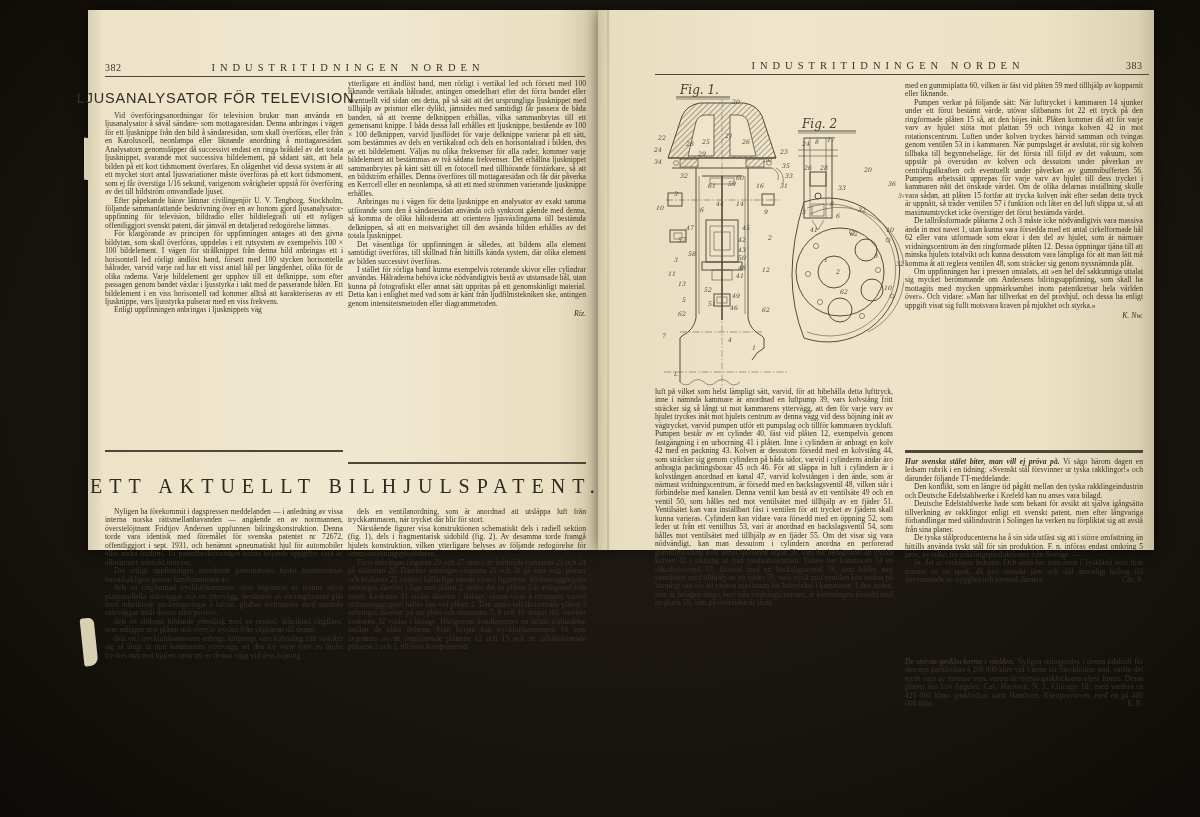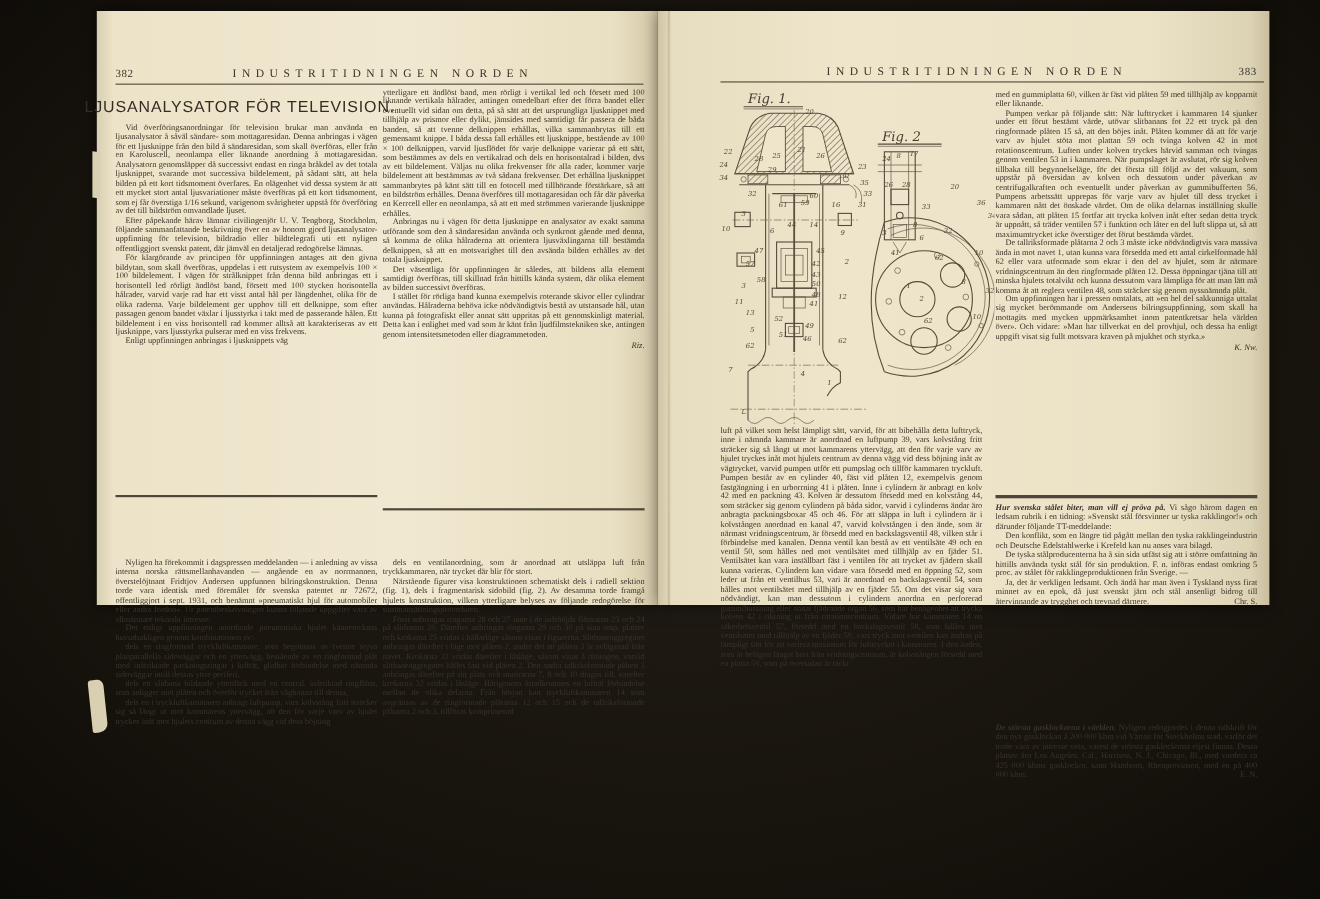--- a/index.html
+++ b/index.html
@@ -59,20 +59,21 @@
 
     <div class="col" style="left:260px;top:70px;height:372px;">
       <p class="ni">ytterligare ett ändlöst band, men rörligt i vertikal led och försett med 100 liknande vertikala hålrader, antingen omedelbart efter det förra bandet eller eventuellt vid sidan om detta, på så sätt att det ursprungliga ljusknippet med tillhjälp av prismor eller dylikt, jämsides med samtidigt får passera de båda banden, så att tvenne delknippen erhållas, vilka sammanbrytas till ett gemensamt knippe. I båda dessa fall erhålles ett ljusknippe, bestående av 100 × 100 delknippen, varvid ljusflödet för varje delknippe varierar på ett sätt, som bestämmes av dels en vertikalrad och dels en horisontalrad i bilden, dvs av ett bildelement. Väljas nu olika frekvenser för alla rader, kommer varje bildelement att bestämmas av två sådana frekvenser. Det erhållna ljusknippet sammanbrytes på känt sätt till en fotocell med tillhörande förstärkare, så att en bildström erhålles. Denna överföres till mottagaresidan och får där påverka en Kerrcell eller en neonlampa, så att ett med strömmen varierande ljusknippe erhålles.</p>
       <p>Anbringas nu i vägen för detta ljusknippe en analysator av exakt samma utförande som den å sändaresidan använda och synkront gående med denna, så komma de olika hålraderna att orientera ljusväxlingarna till bestämda delknippen, så att en motsvarighet till den avsända bilden erhålles av det totala ljusknippet.</p>
       <p>Det väsentliga för uppfinningen är således, att bildens alla element samtidigt överföras, till skillnad från hittills kända system, där olika element av bilden successivt överföras.</p>
       <p>I stället för rörliga band kunna exempelvis roterande skivor eller cylindrar användas. Hålraderna behöva icke nödvändigtvis bestå av utstansade hål, utan kunna på fotografiskt eller annat sätt uppritas på ett genomskinligt material. Detta kan i enlighet med vad som är känt från ljudfilmstekniken ske, antingen genom intensitetsmetoden eller diagrammetoden.</p>
       <div class="sig">Riz.</div>
     </div>
     <div class="rule" style="left:260px;top:452px;width:238px;height:2px;"></div>
 
+    <div class="a2title" style="left:258px;top:465px;">ETT AKTUELLT BILHJULSPATENT.</div>
 
     <div class="col" style="left:17px;top:498px;height:242px;">
       <p>Nyligen ha förekommit i dagspressen meddelanden — i anledning av vissa interna norska rättsmellanhavanden — angående en av norrmannen, överstelöjtnant Fridtjov Andersen uppfunnen bilringskonstruktion. Denna torde vara identisk med föremålet för svenska patentet nr 72672, offentliggjort i sept. 1931, och benämnt »pneumatiskt hjul för automobiler eller andra fordon». Ur patentbeskrivningen kunna följande uppgifter vara av allmännare tekniskt intresse.</p>
       <p>Det enligt uppfinningen anordnade pneumatiska hjulet kännetecknas huvudsakligen genom kombinationen av:</p>
       <p>dels en ringformad tryckluftkammare, som begränsas av tvenne styva planparallella sidoväggar och en yttervägg, bestående av en ringformad plåt med inåtriktade packningsringar i lufttät, glidbar förbindelse med nämnda sidoväggar intill dessas yttre periferi,</p>
       <p>dels ett slitbana bildande ytterdäck med en central, inåtriktad ringfläns, som anligger mot plåten och överför trycket från vägbanan till denna,</p>
       <p>dels en i tryckluftkammaren anbragt luftpump, vars kolvstång fritt sträcker sig så långt ut mot kammarens yttervägg, att den för varje varv av hjulet tryckes inåt mot hjulets centrum av denna vägg vid dess böjning</p>
     </div>
 
     <div class="col" style="left:260px;top:498px;height:246px;">
@@ -273,20 +274,21 @@
       <p>Pumpen verkar på följande sätt: När lufttrycket i kammaren 14 sjunker under ett förut bestämt värde, utövar slitbanans fot 22 ett tryck på den ringformade plåten 15 så, att den böjes inåt. Plåten kommer då att för varje varv av hjulet stöta mot plattan 59 och tvinga kolven 42 in mot rotationscentrum. Luften under kolven tryckes härvid samman och tvingas genom ventilen 53 in i kammaren. När pumpslaget är avslutat, rör sig kolven tillbaka till begynnelseläge, för det första till följd av det vakuum, som uppstår på översidan av kolven och dessutom under påverkan av centrifugalkraften och eventuellt under påverkan av gummibufferten 56. Pumpens arbetssätt upprepas för varje varv av hjulet till dess trycket i kammaren nått det önskade värdet. Om de olika delarnas inställning skulle vara sådan, att plåten 15 fortfar att trycka kolven inåt efter sedan detta tryck är uppnått, så träder ventilen 57 i funktion och låter en del luft slippa ut, så att maximumtrycket icke överstiger det förut bestämda värdet.</p>
       <p>De tallriksformade plåtarna 2 och 3 måste icke nödvändigtvis vara massiva ända in mot navet 1, utan kunna vara försedda med ett antal cirkelformade hål 62 eller vara utformade som ekrar i den del av hjulet, som är närmare vridningscentrum än den ringformade plåten 12. Dessa öppningar tjäna till att minska hjulets totalvikt och kunna dessutom vara lämpliga för att man lätt må komma åt att reglera ventilen 48, som sträcker sig genom nyssnämnda plåt.</p>
       <p>Om uppfinningen har i pressen omtalats, att »en hel del sakkunniga uttalat sig mycket berömmande om Andersens bilringsuppfinning, som skall ha mottagits med mycken uppmärksamhet inom patentkretsar hela världen över». Och vidare: »Man har tillverkat en del provhjul, och dessa ha enligt uppgift visat sig fullt motsvara kraven på mjukhet och styrka.»</p>
       <div class="sig">K. Nw.</div>
     </div>
     <div class="rule" style="left:307px;top:440px;width:238px;height:2.5px;"></div>
 
     <div class="col" style="left:307px;top:448px;height:196px;">
       <p class="ni newsp"><span class="inlinehead">Hur svenska stålet biter, man vill ej pröva på.</span> <span>Vi sågo härom dagen en ledsam rubrik i en tidning: »Svenskt stål försvinner ur tyska rakklingor!» och därunder följande TT-meddelande:</span></p>
       <p>Den konflikt, som en längre tid pågått mellan den tyska rakklingeindustrin och Deutsche Edelstahlwerke i Krefeld kan nu anses vara bilagd.</p>
+      <p>Deutsche Edelstahlwerke hade som bekant för avsikt att själva igångsätta tillverkning av rakklingor enligt ett svenskt patent, men efter långvariga förhandlingar med stålindustrin i Solingen ha verken nu förpliktat sig att avstå från sina planer.</p>
       <p>De tyska stålproducenterna ha å sin sida utfäst sig att i större omfattning än hittills använda tyskt stål för sin produktion. F. n. införas endast omkring 5 proc. av stålet för rakklingeproduktionen från Sverige. —</p>
       <p><span>Ja, det är verkligen ledsamt. Och ändå har man även i Tyskland nyss firat minnet av en epok, då just svenskt järn och stål ansenligt bidrog till återvinnande av trygghet och trevnad därnere.</span> <span class="sig-inline">Chr. S.</span></p>
     </div>
 
     <div class="col" style="left:307px;top:648px;height:96px;">
       <p class="ni newsp"><span class="inlinehead">De största gasklockorna i världen.</span> <span>Nyligen redogjordes i denna tidskrift för den nya gasklockan å 200 000 kbm vid Värtan för Stockholms stad, varför det torde vara av intresse veta, varest de största gasklockorna eljest finnas. Dessa platser äro Los Angeles, Cal., Harrison, N. J., Chicago, Ill., med vardera ca 425 000 kbms gasklockor, samt Hamborn, Rhenprovinsen, med en på 400 000 kbm.</span> <span class="sig-inline">E. N.</span></p>
     </div>
   </div>
 
 </div>

